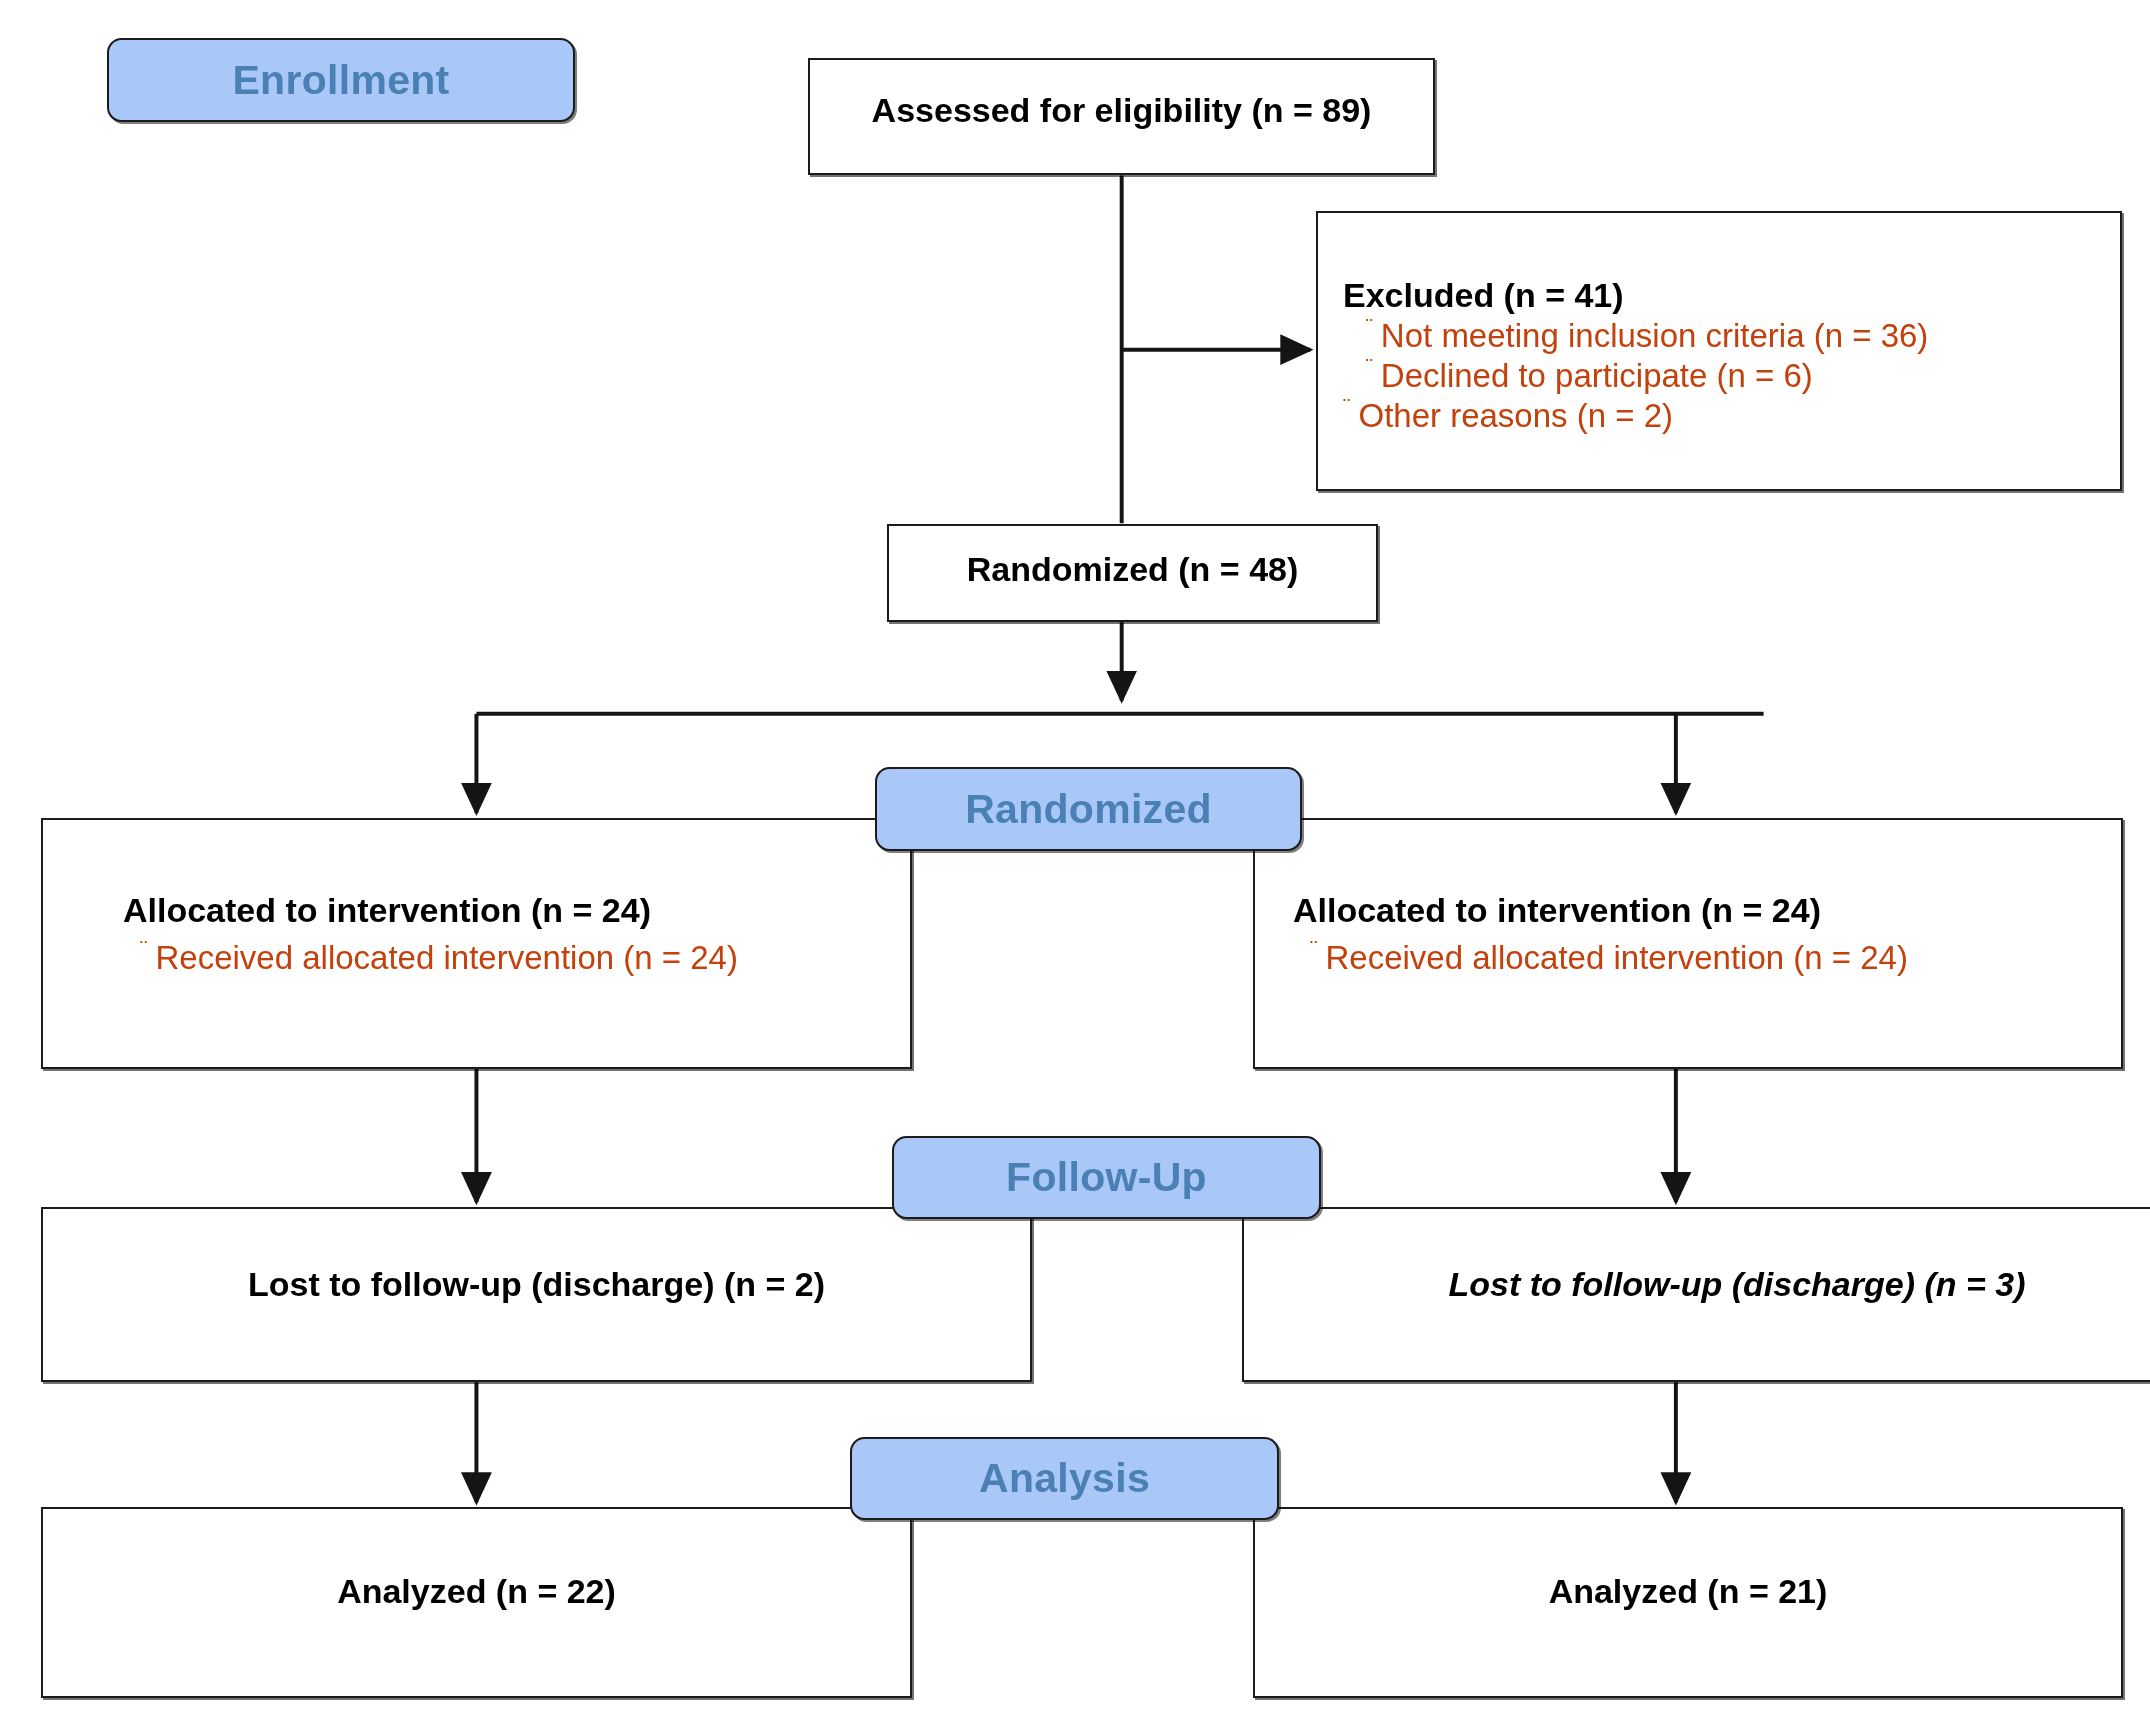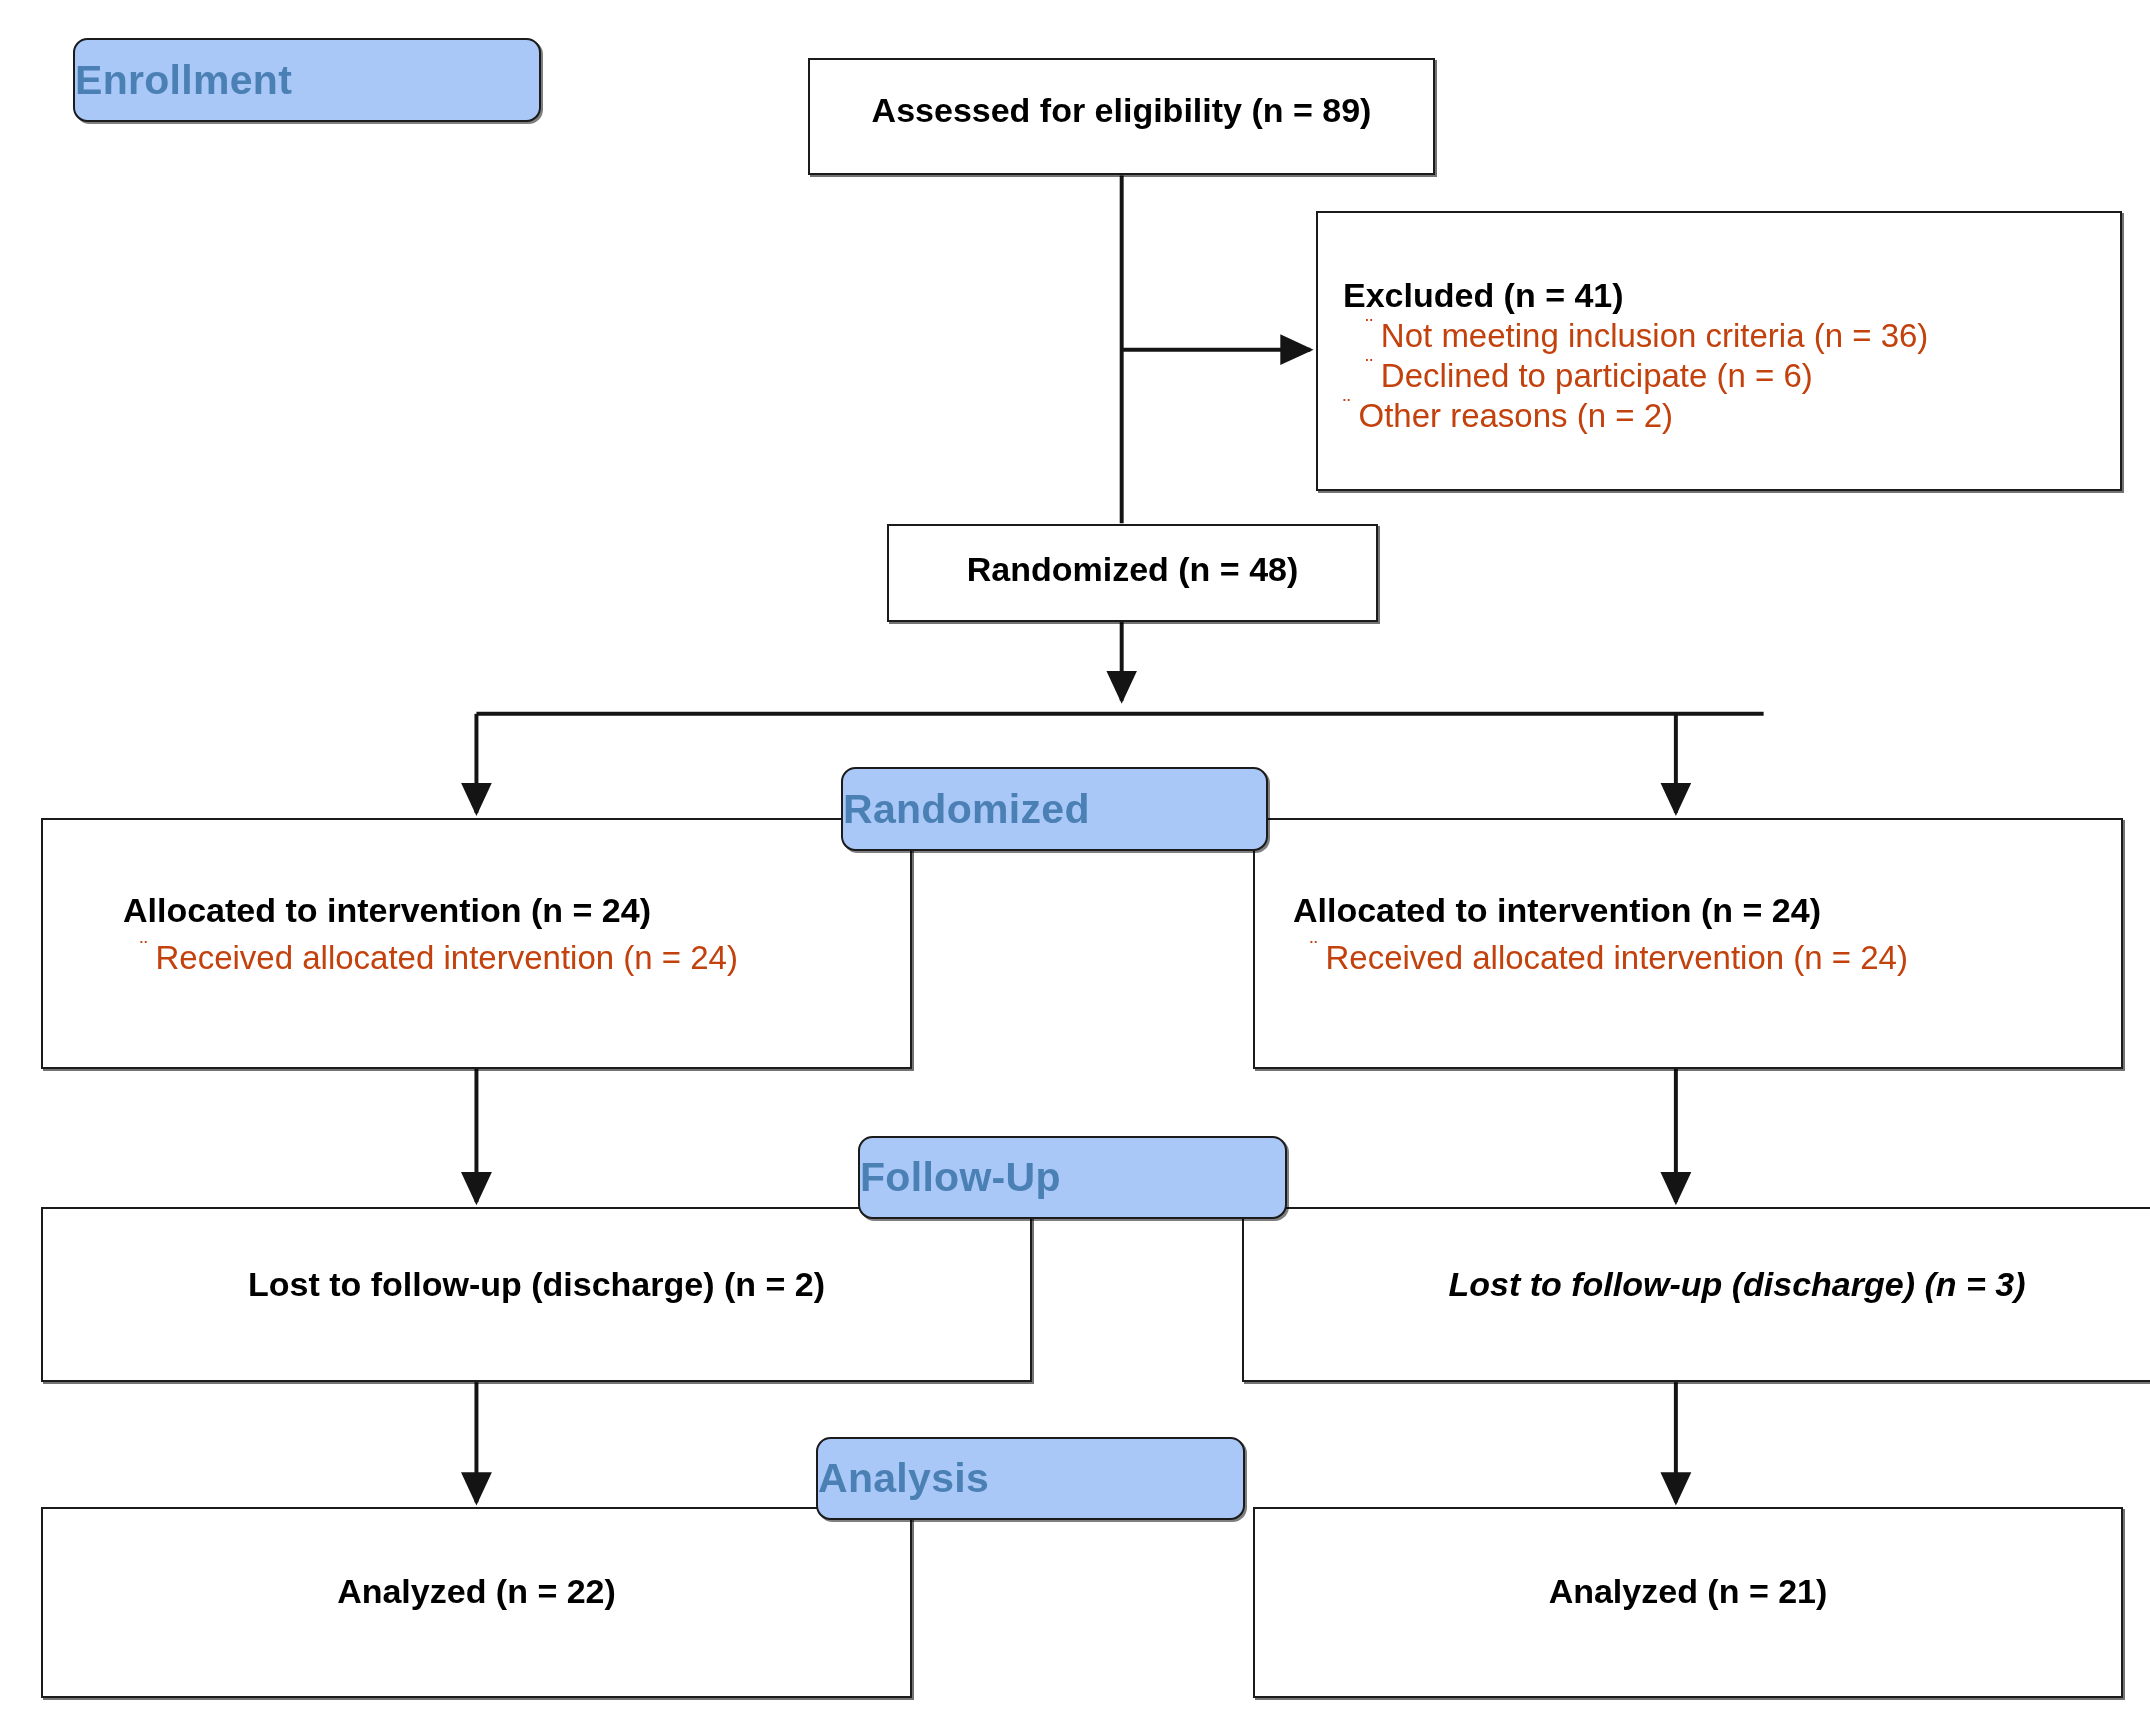--- a/index.html
+++ b/index.html
@@ -44,22 +44,23 @@
   
   .pill {
     position: absolute;
     box-sizing: border-box;
     background: #A9C8F7;
     border: 2px solid #1b1b1b;
     border-radius: 14.5px;
     box-shadow: 2px 2px 0 rgba(0,0,0,0.5);
     display: flex;
     align-items: center;
-    justify-content: flex-start;
+    justify-content: center;
     z-index: 40;
+    margin-left: 34px;
   }
   .pill span {
     color: #4B80B4;
     font-weight: bold;
     font-size: 41px;
     letter-spacing: 0.3px;
     line-height: 1;
   }
 
   

